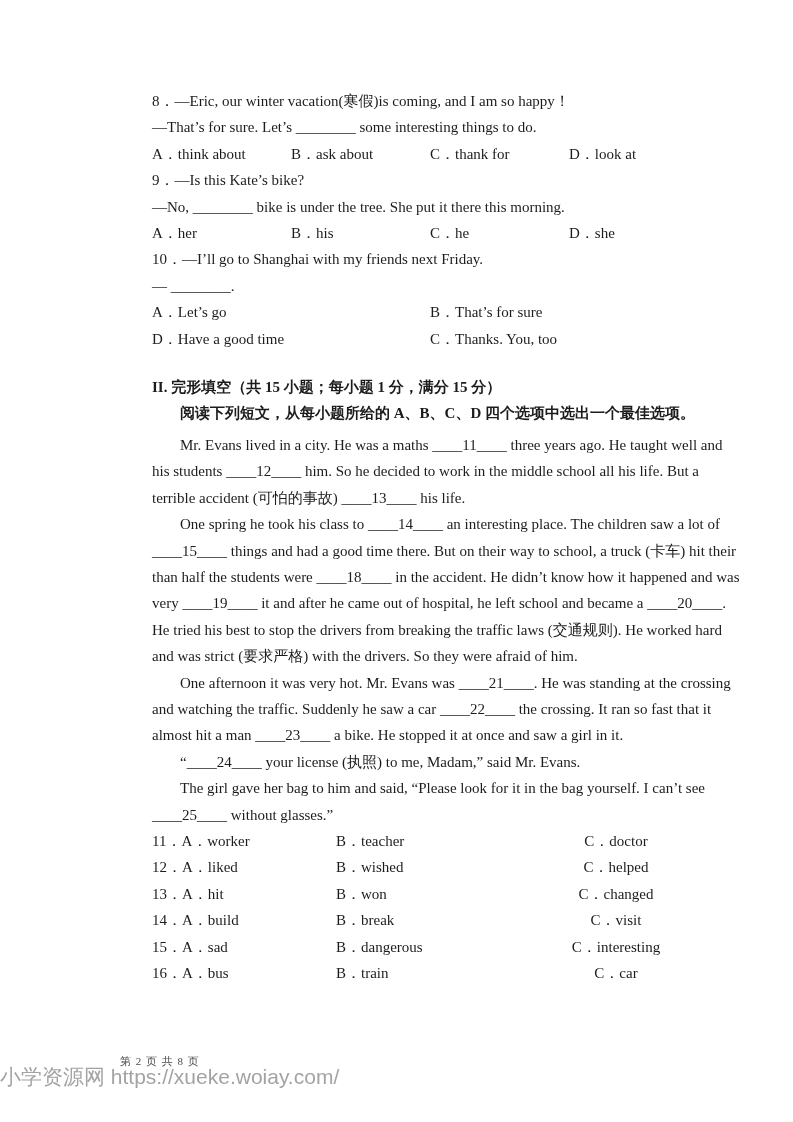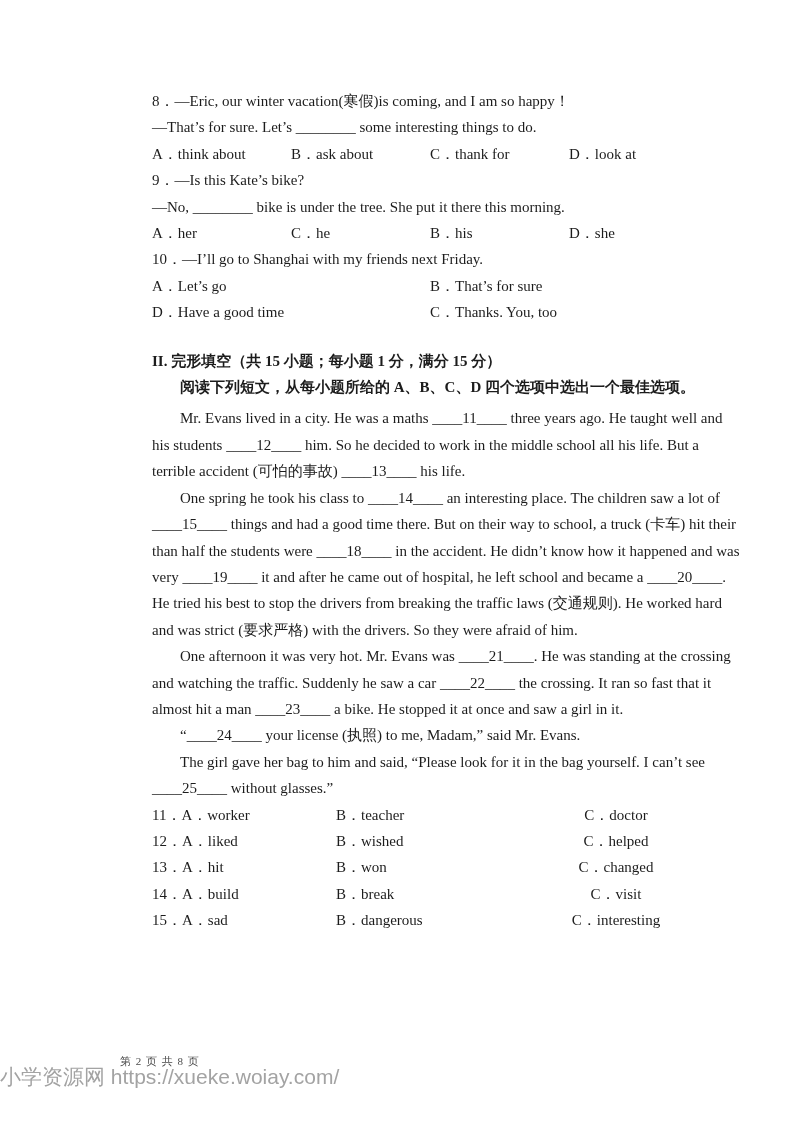--- a/index.html
+++ b/index.html
@@ -71,26 +71,27 @@
       <span class="c">A．think about</span>
       <span class="c">B．ask about</span>
       <span class="c">C．thank for</span>
       <span class="c">D．look at</span>
     </div>
 
     <p class="line">9．—Is this Kate’s bike?</p>
     <p class="line">—No, ________ bike is under the tree. She put it there this morning.</p>
     <div class="row row4">
       <span class="c">A．her</span>
+      <span class="c">B．his</span>
       <span class="c">C．he</span>
-      <span class="c">B．his</span>
       <span class="c">D．she</span>
     </div>
 
     <p class="line">10．—I’ll go to Shanghai with my friends next Friday.</p>
+    <p class="line">— ________.</p>
     <div class="row row2">
       <span class="c">A．Let’s go</span>
       <span class="c">B．That’s for sure</span>
     </div>
     <div class="row row2">
       <span class="c">D．Have a good time</span>
       <span class="c">C．Thanks. You, too</span>
     </div>
 
     <p class="line section-head">II. 完形填空（共 15 小题；每小题 1 分，满分 15 分）</p>
@@ -133,19 +134,24 @@
       <div class="row row3">
         <span class="c1">14．A．build</span>
         <span class="c2">B．break</span>
         <span class="c3">C．visit</span>
       </div>
       <div class="row row3">
         <span class="c1">15．A．sad</span>
         <span class="c2">B．dangerous</span>
         <span class="c3">C．interesting</span>
       </div>
+      <div class="row row3">
+        <span class="c1">16．A．bus</span>
+        <span class="c2">B．train</span>
+        <span class="c3">C．car</span>
+      </div>
     </div>
 
   </div>
 
   <div class="footer-pageno">第 2 页 共 8 页</div>
   <div class="footer-watermark">小学资源网 https://xueke.woiay.com/</div>
 </div>
 
 </body></html>

